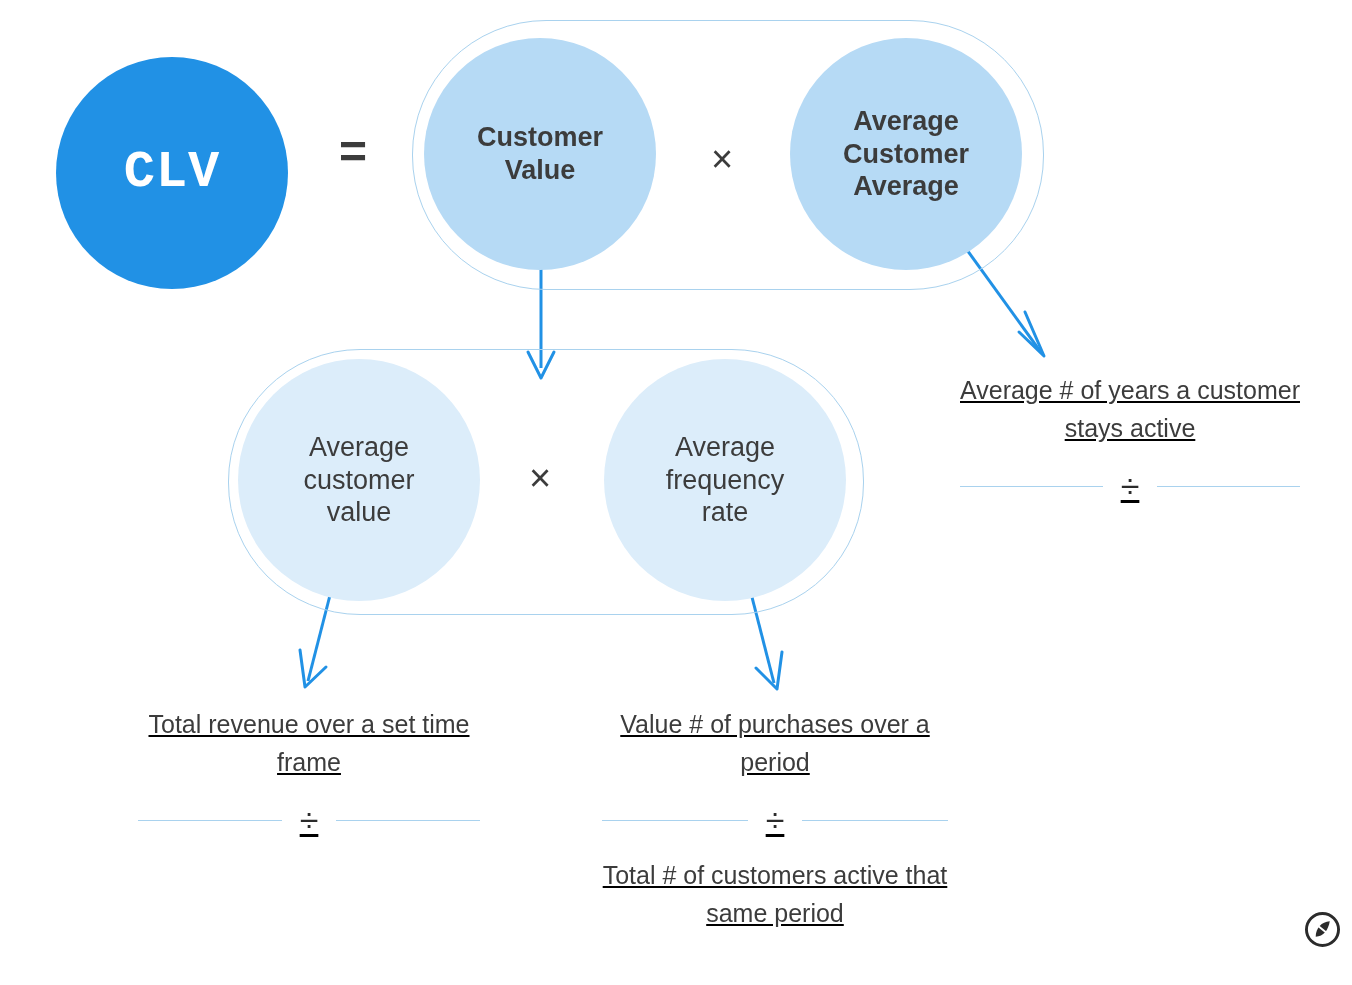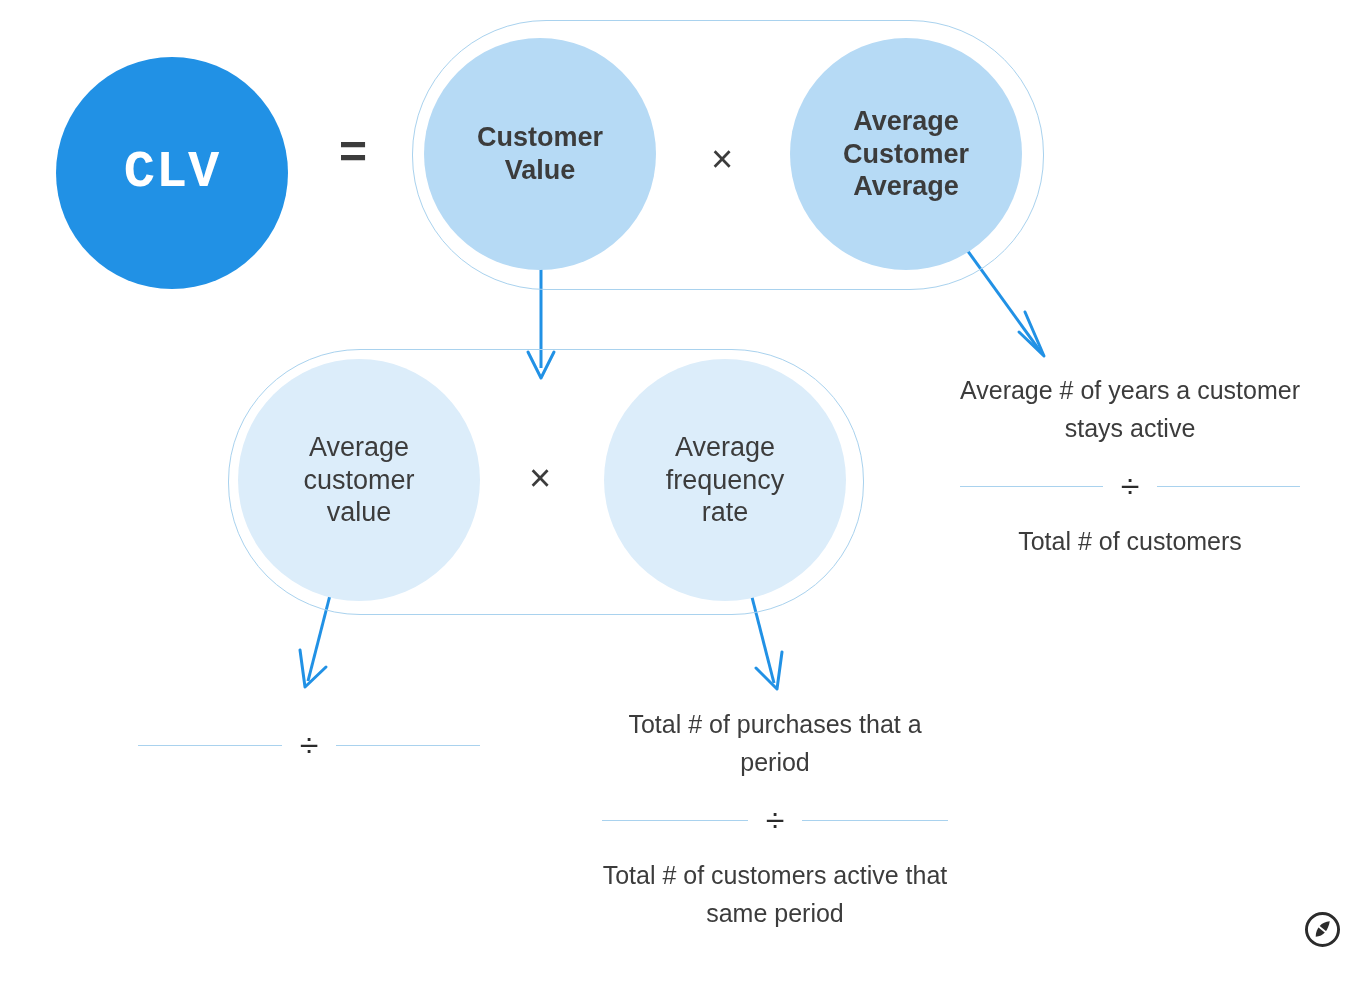--- a/index.html
+++ b/index.html
@@ -134,20 +134,21 @@
   }
   #term-customer-value  { left: 424px; top: 38px; }
   #term-avg-lifespan    { left: 790px; top: 38px; }
   #term-avg-purchase    { left: 238px; top: 359px; }
   #term-avg-frequency   { left: 604px; top: 359px; }
 
   
   .fraction {
     position: absolute;
     text-align: center;
+    text-decoration: underline;
   }
   .fraction .frac-text {
     color: #3c3c3c;
     font-size: 25px;
     line-height: 1.5;
     font-weight: normal;
   }
   .frac-rule {
     position: relative;
     height: 38px;
@@ -252,33 +253,33 @@
     </span>
   </div>
 
   <div class="fraction" id="fraction-lifespan">
     <div class="frac-text">Average # of years a customer stays active</div>
     <div class="frac-rule">
       <span class="rule-seg"></span>
       <span class="divide-sym">÷</span>
       <span class="rule-seg"></span>
     </div>
-    <div class="frac-text">Total # of customers</div>
   </div>
 
   <div class="fraction" id="fraction-purchase-value">
+    <div class="frac-text">Total revenue over a set time frame</div>
     <div class="frac-rule">
       <span class="rule-seg"></span>
       <span class="divide-sym">÷</span>
       <span class="rule-seg"></span>
     </div>
   </div>
 
   <div class="fraction" id="fraction-frequency-rate">
-    <div class="frac-text">Total # of purchases that a period</div>
+    <div class="frac-text">Value # of purchases over a period</div>
     <div class="frac-rule">
       <span class="rule-seg"></span>
       <span class="divide-sym">÷</span>
       <span class="rule-seg"></span>
     </div>
     <div class="frac-text">Total # of customers active that same period</div>
   </div>
 
   <svg class="brand-logo" viewBox="0 0 36 36">
     <circle cx="18" cy="18" r="16.5" fill="none" stroke="#2b2b2b" stroke-width="3"></circle>

